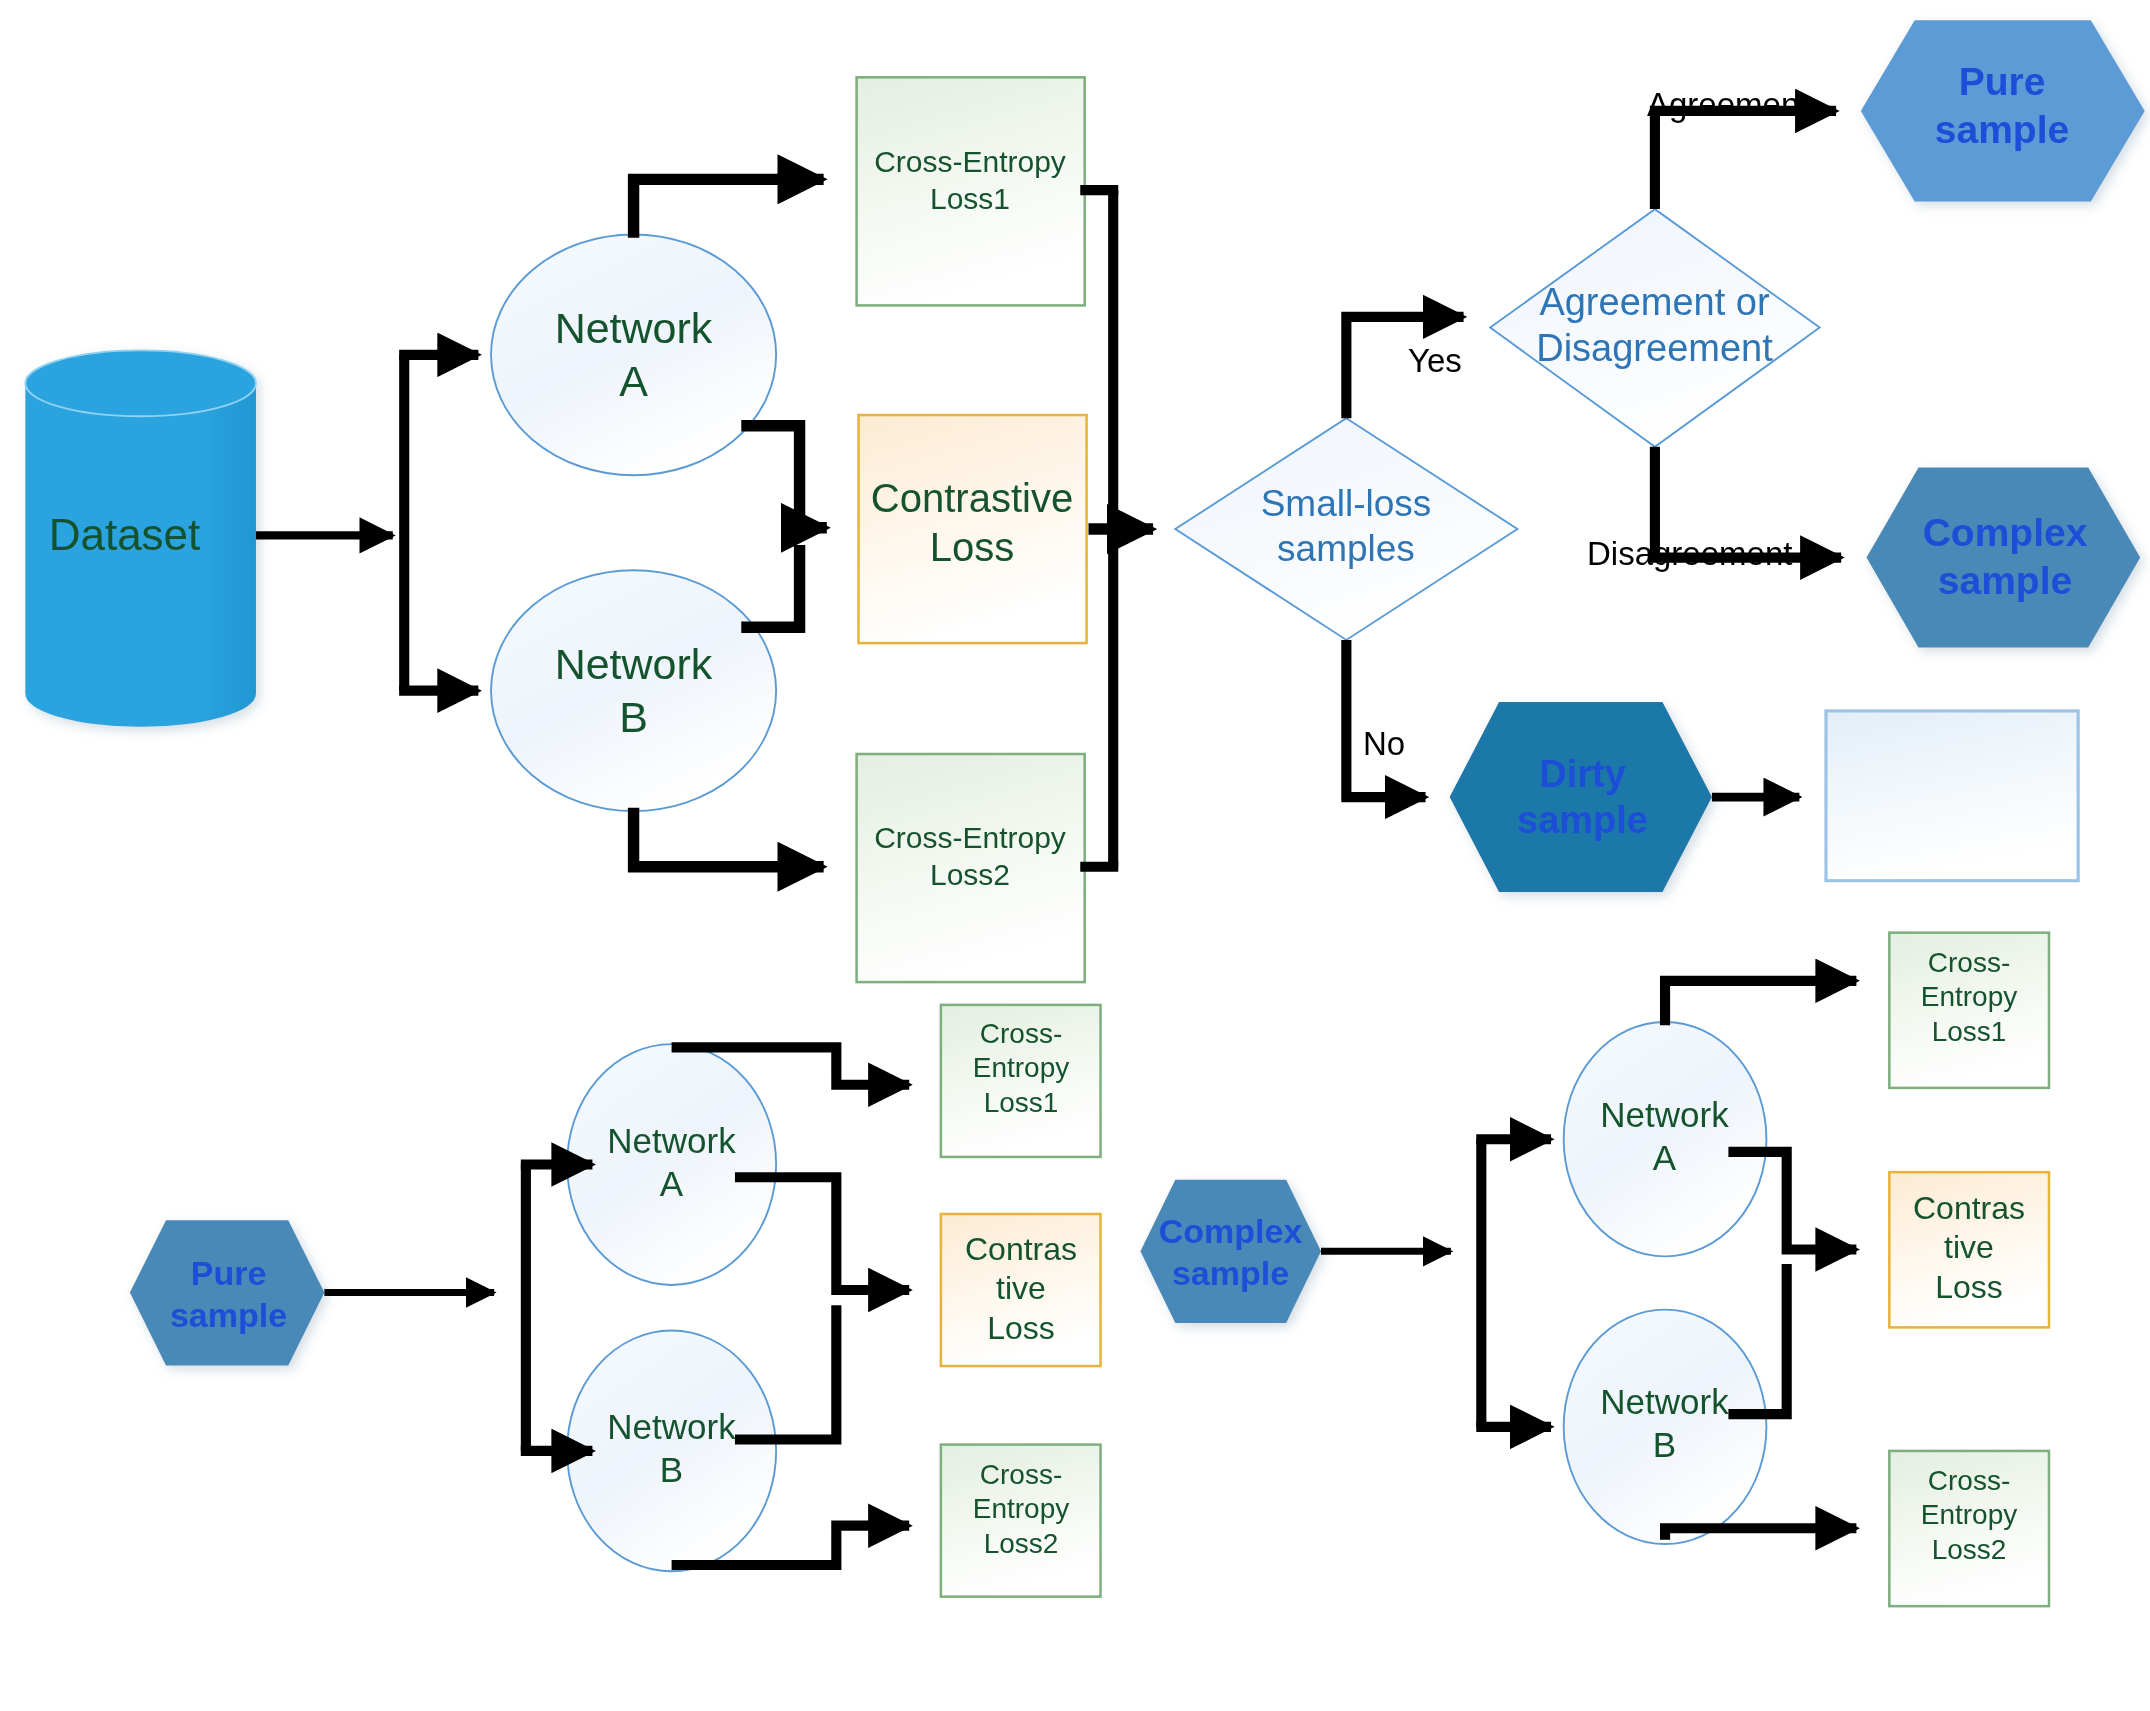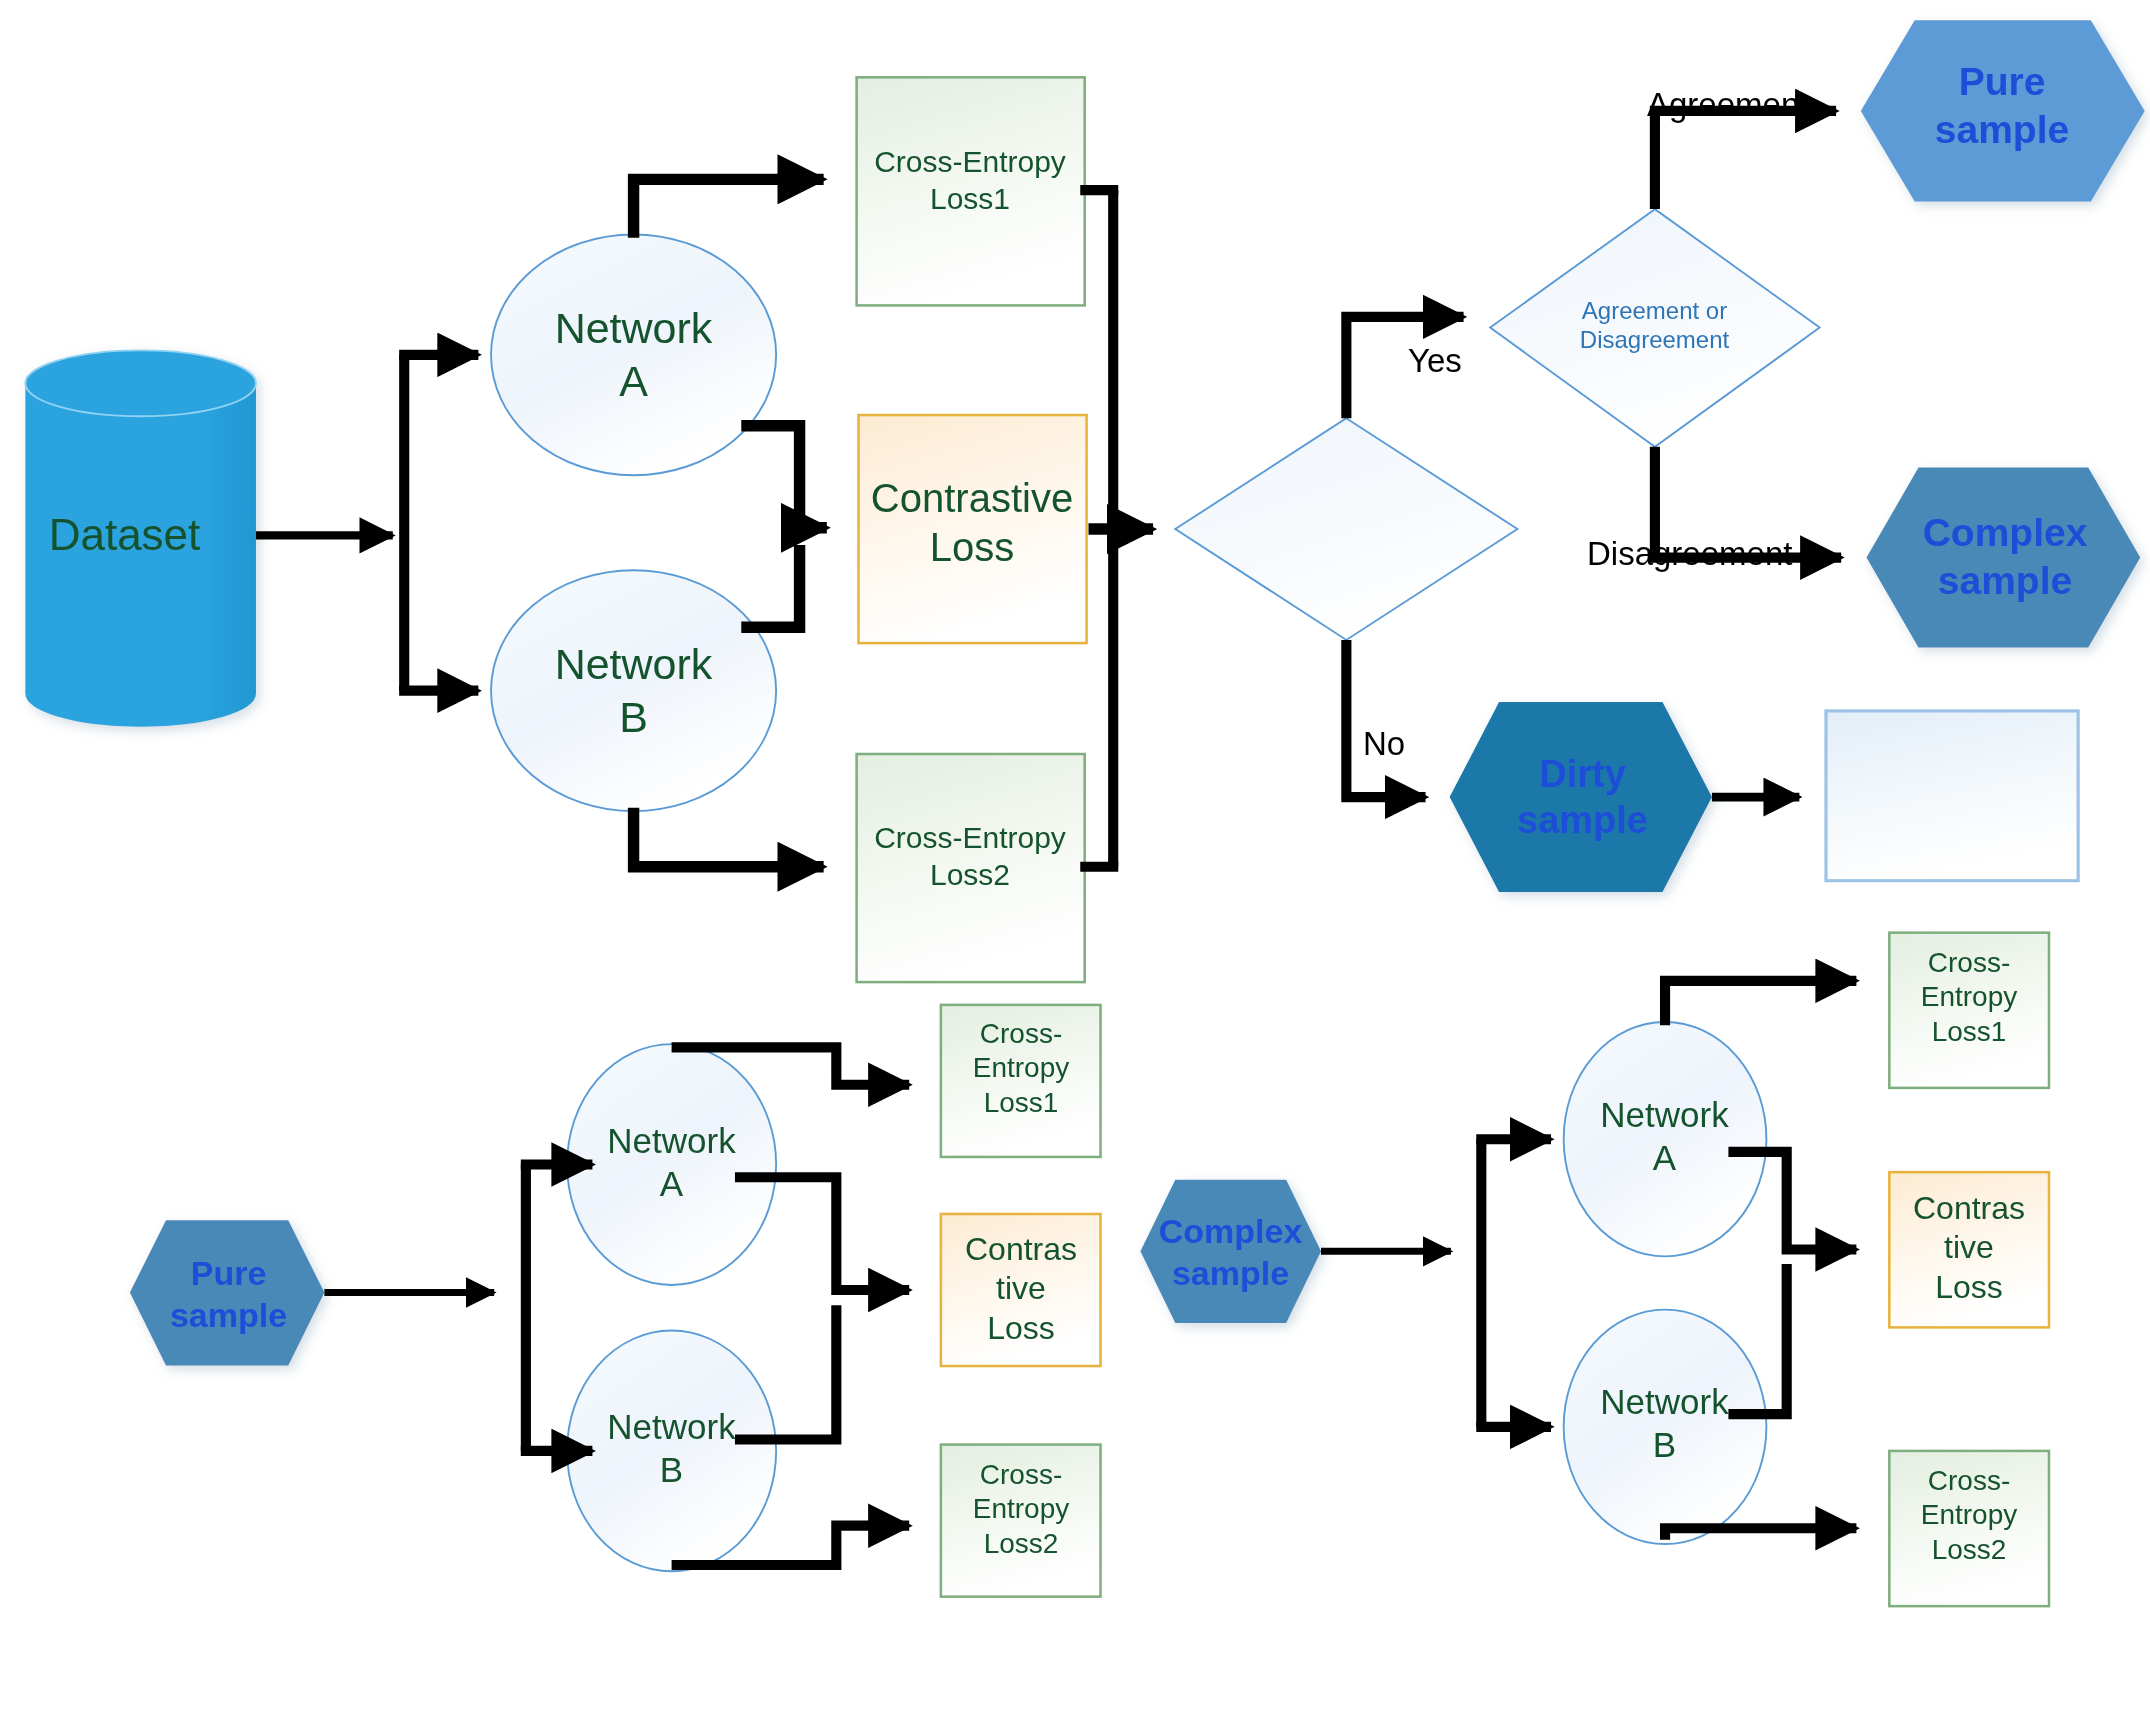--- a/index.html
+++ b/index.html
@@ -195,22 +195,24 @@
 
   <div class="node-text dark-text" style="left:856px; top:127px; width:228px; height:108px; font-size:30px;">Cross-Entropy
 Loss1</div>
 
   <div class="node-text dark-text" style="left:858px; top:469px; width:228px; height:108px; font-size:40px;">Contrastive
 Loss</div>
 
   <div class="node-text dark-text" style="left:856px; top:803px; width:228px; height:108px; font-size:30px;">Cross-Entropy
 Loss2</div>
 
-
-  <div class="node-text blue-text" style="left:1509px; top:271px; width:291px; height:108px; font-size:24px;">Agreement or
+  <div class="node-text blue-text" style="left:1194px; top:469px; width:304px; height:114px; font-size:37px;">Small-loss
+samples</div>
+
+  <div class="node-text blue-text" style="left:1509px; top:271px; width:291px; height:108px; font-size:38px;">Agreement or
 Disagreement</div>
 
   <div class="node-text white-text" style="left:1891px; top:49px; width:222px; height:114px; font-size:39px; font-weight:bold;">Pure
 sample</div>
 
   <div class="node-text white-text" style="left:1894px; top:500px; width:222px; height:114px; font-size:39px; font-weight:bold;">Complex
 sample</div>
 
   <div class="node-text white-text" style="left:1473px; top:740px; width:219px; height:114px; font-size:38px; font-weight:bold;">Dirty
 sample</div>

